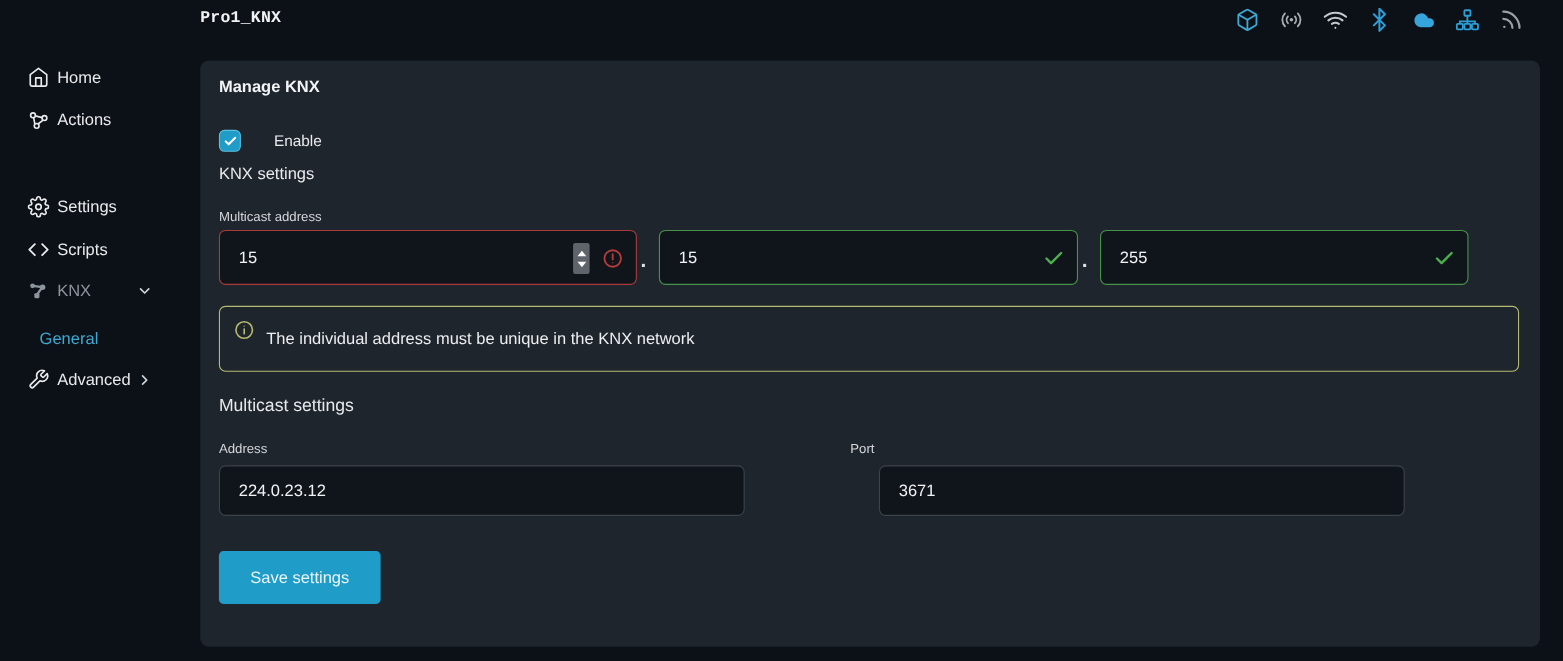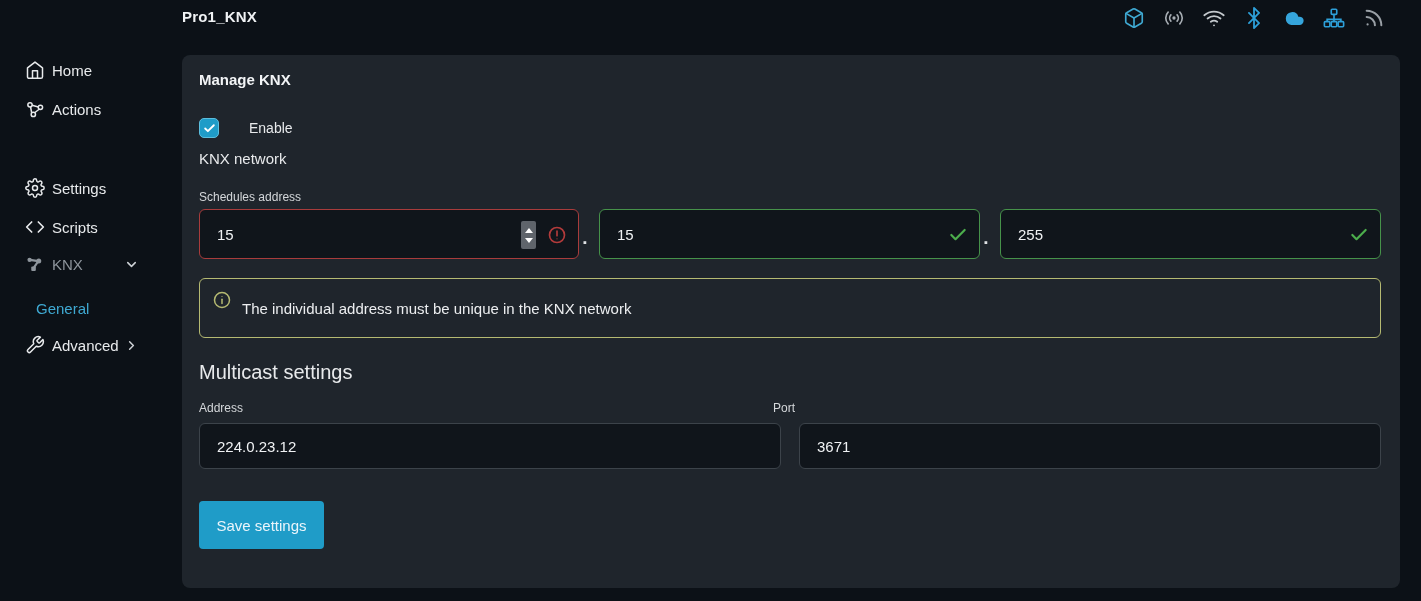--- a/index.html
+++ b/index.html
@@ -8,21 +8,21 @@
     font-family:"Liberation Sans","DejaVu Sans",sans-serif;
     background:var(--bg,#0c1117);
     color:var(--text,#e8eaec);
     position:relative;
   }
   .app { position:absolute; inset:0; width:1421px; height:601px; }
 
   
   .page-title {
     position:absolute; left:182px; top:8px;
-    font-size:15px; font-weight:600; color:#f0f2f4; letter-spacing:.2px;
+    font-size:15px; font-weight:600; color:#f0f2f4; letter-spacing:.2px;font-family:Liberation Mono, monospace;
   }
   .status-icons {
     position:absolute; left:1122px; top:5px;
     display:flex; gap:17px; align-items:center; height:26px;
   }
   .status-icons .sicon { width:23px; height:23px; display:flex; align-items:center; justify-content:center; }
   .sicon svg { width:22px; height:22px; }
 
   
   .sidebar { position:absolute; left:0; top:0; width:182px; height:601px; }
@@ -49,38 +49,38 @@
   .checkbox {
     width:20px; height:20px; border-radius:5px;
     background:var(--accent,#2b9dc7); border:1px solid #5cbede;
     display:flex; align-items:center; justify-content:center; cursor:pointer;
   }
   .checkbox svg { width:13px; height:13px; }
   .enable-lbl { position:absolute; left:50px; font-size:14px; color:#e8eaec; white-space:nowrap; }
 
   .section-title { position:absolute; left:17px; font-size:15px; color:#e8eaec; }
   .knx-settings-title { top:95px; }
-  .multicast-title { top:306px; font-size:20px; }
+  .multicast-title { top:306px; font-size:16px; }
 
   .field-label { position:absolute; font-size:12px; color:#d4d7da; }
 
   .addr-field {
     position:absolute; top:154px; height:50px;
     background:var(--input-bg,#10151b); border-radius:6px;
   }
   .addr-field input, .text-field input {
     position:absolute; inset:0; width:100%; height:100%;
     background:transparent; border:none; outline:none;
     color:#f0f2f4; font-size:15px; font-family:inherit; padding-left:17px;
   }
   .addr-field.invalid { border:1px solid var(--red,#a83c3c); }
   .addr-field.valid  { border:1px solid var(--green,#46924a); }
   .f1 { left:17px;  width:380px; }
   .f2 { left:417px; width:381px; }
-  .f3 { left:818px; width:381px; }
+  .f3 { left:818px; width:335px; }
   .dot-sep { position:absolute; top:172px; width:14px; text-align:center; font-size:19px; font-weight:700; color:#dfe2e5; }
   .d1 { left:396px; } .d2 { left:797px; }
 
   .spinner {
     position:absolute; right:42px; top:11px; width:15px; height:28px;
     background:#5f646b; border-radius:2px;
     display:flex; flex-direction:column; align-items:center; justify-content:center; gap:5px;
     cursor:pointer;
   }
   .spin-up   { width:0; height:0; border-left:4px solid transparent; border-right:4px solid transparent; border-bottom:5px solid #fff; }
@@ -93,27 +93,27 @@
     border:1px solid var(--olive,#b5ba72); border-radius:6px;
     display:flex; align-items:center;
   }
   .info-box .iicon { position:absolute; left:12px; top:11px; width:20px; height:20px; color:var(--olive,#b5ba72); }
   .info-box .iicon svg { width:20px; height:20px; }
   .info-box .msg { position:absolute; left:42px; font-size:15px; color:#eceef0; white-space:nowrap; }
 
   .lbl-address { left:17px; top:346px; }
   .lbl-port    { left:591px; top:346px; }
   .text-field {
-    position:absolute; top:368px; height:46px; width:582px;
+    position:absolute; top:368px; height:46px; width:478px;
     background:var(--input-bg,#10151b); border:1px solid var(--border,#3c434a); border-radius:6px;
   }
   .tf-address { left:17px; } .tf-port { left:617px; }
 
   .save-btn {
-    position:absolute; left:17px; top:446px; width:125px; height:48px;
+    position:absolute; left:17px; top:446px; width:147px; height:48px;
     background:var(--accent,#1d9cc8); border:none; border-radius:4px;
     color:#eaf5fb; font-size:15px; font-family:inherit; cursor:pointer;
   }
 </style>
 </head>
 <body>
 
 <div class="app">
 
   <div class="page-title">Pro1_KNX</div>
@@ -233,23 +233,23 @@
 
     <div class="enable-row">
       <span class="checkbox">
         <svg viewBox="0 0 24 24" fill="none" stroke="#ffffff" stroke-width="3.4" stroke-linecap="round" stroke-linejoin="round">
             <polyline points="20 6 9 17 4 12"></polyline>
           </svg>
       </span>
       <span class="enable-lbl">Enable</span>
     </div>
 
-    <div class="section-title knx-settings-title">KNX network</div>
-
-    <div class="field-label" style="left:17px; top:135px">Schedules address</div>
+    <div class="section-title knx-settings-title">KNX settings</div>
+
+    <div class="field-label" style="left:17px; top:135px">Multicast address</div>
 
     <div class="addr-field f1 invalid">
       <input type="text" value="15" style="">
       <span class="spinner">
           <span class="spin-up"></span>
           <span class="spin-down"></span>
         </span>
       <span class="field-status">
         <svg viewBox="0 0 24 24" fill="none" stroke="#b23b3b" stroke-width="2" stroke-linecap="round">
             <circle cx="12" cy="12" r="9"></circle>

